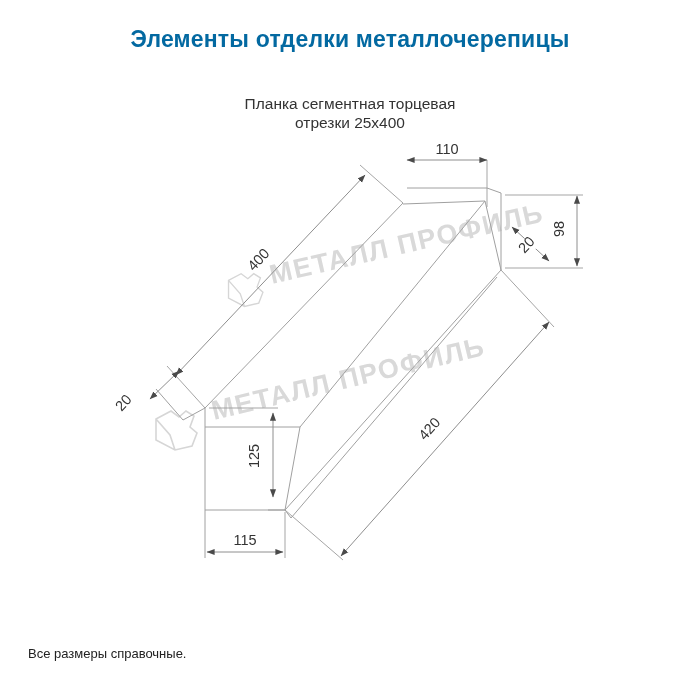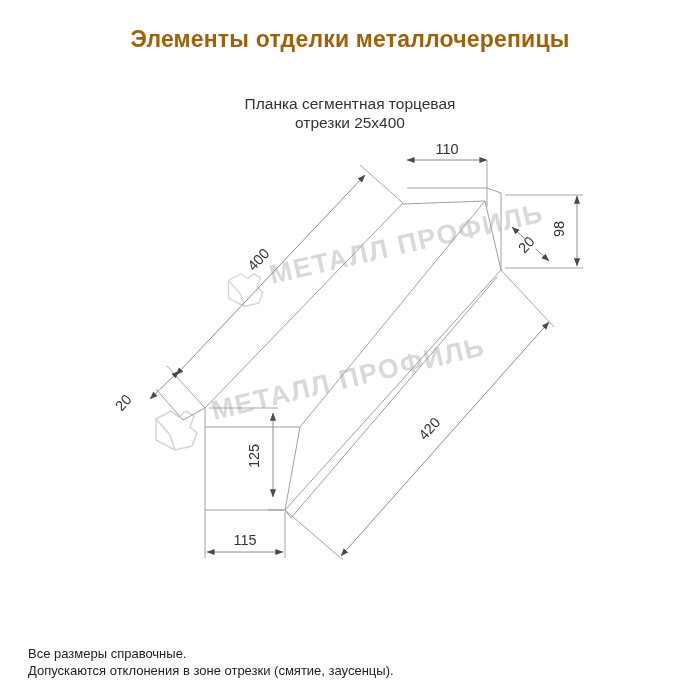--- a/index.html
+++ b/index.html
@@ -1,19 +1,19 @@
 <!DOCTYPE html>
 <html><head>
 <meta charset="utf-8">
 <style>
   html,body{margin:0;padding:0;background:#ffffff;}
   .page{position:relative;width:700px;height:700px;background:#ffffff;overflow:hidden;
         font-family:"Liberation Sans",sans-serif;}
   .title{position:absolute;top:26px;left:0;width:700px;text-align:center;
-         font-size:23px;font-weight:bold;color:#a16207;letter-spacing:0.2px;}
+         font-size:23px;font-weight:bold;color:#0369a1;letter-spacing:0.2px;}
   .subtitle{position:absolute;top:94px;left:0;width:700px;text-align:center;
             font-size:15.5px;line-height:19px;color:#333333;}
   .footer{position:absolute;left:28px;top:645px;font-size:13px;line-height:17px;color:#222222;}
   svg{position:absolute;left:0;top:0;}
   svg text{font-family:"Liberation Sans",sans-serif;fill:#333333;font-size:14.5px;}
   .obj{stroke:#a0a0a0;stroke-width:1;fill:none;}
   .ext{stroke:#9b9b9b;stroke-width:0.9;fill:none;}
   .dim{stroke:#8e8e8e;stroke-width:1;fill:none;}
   .wmtext{font-weight:bold;font-size:27px;fill:#d9d9d9;letter-spacing:1.5px;}
   .wmlogo{stroke:#d6d6d6;stroke-width:1.6;fill:none;}
@@ -99,16 +99,15 @@
       <text x="262" y="263" transform="rotate(-46.5,262,263)">400</text>
       <text x="433" y="432" transform="rotate(-48,433,432)">420</text>
       <text x="259" y="456" transform="rotate(-90,259,456)">125</text>
       <text x="245" y="545">115</text>
       <text x="127" y="406" transform="rotate(-47,127,406)">20</text>
     </g>
   </svg>
 
   <div class="footer">
     <div>Все размеры справочные.</div>
-    <div>Допускаются отклонения в зоне отрезки (смятие, заусенцы).</div>
   </div>
 
 </div>
 
 </body></html>

